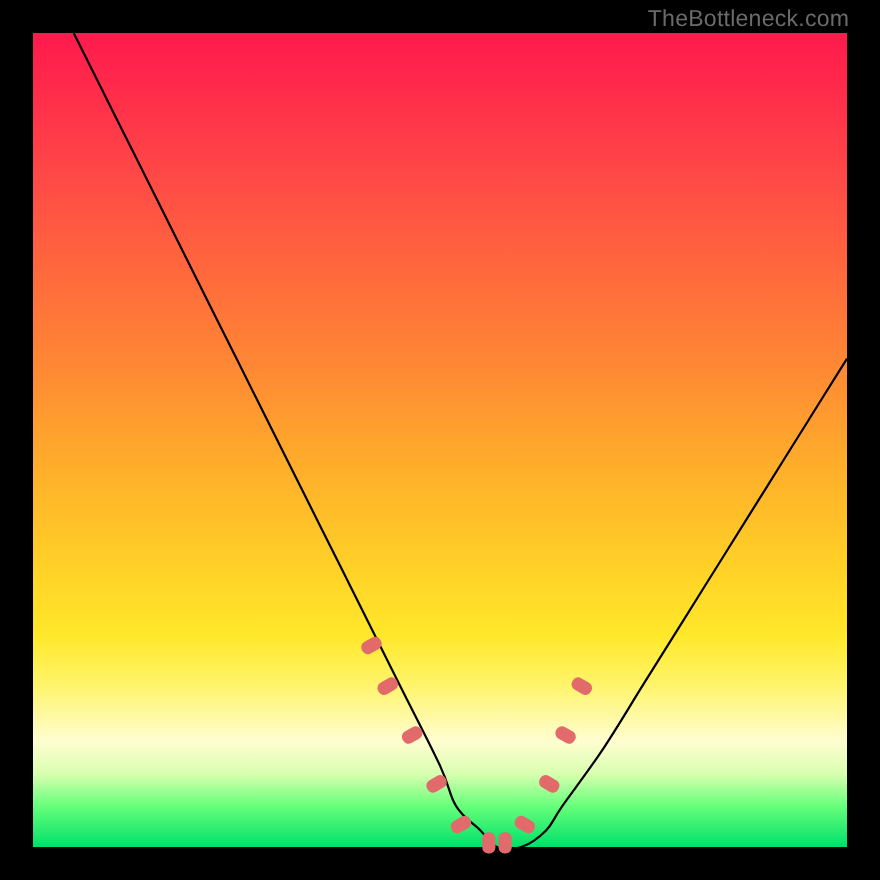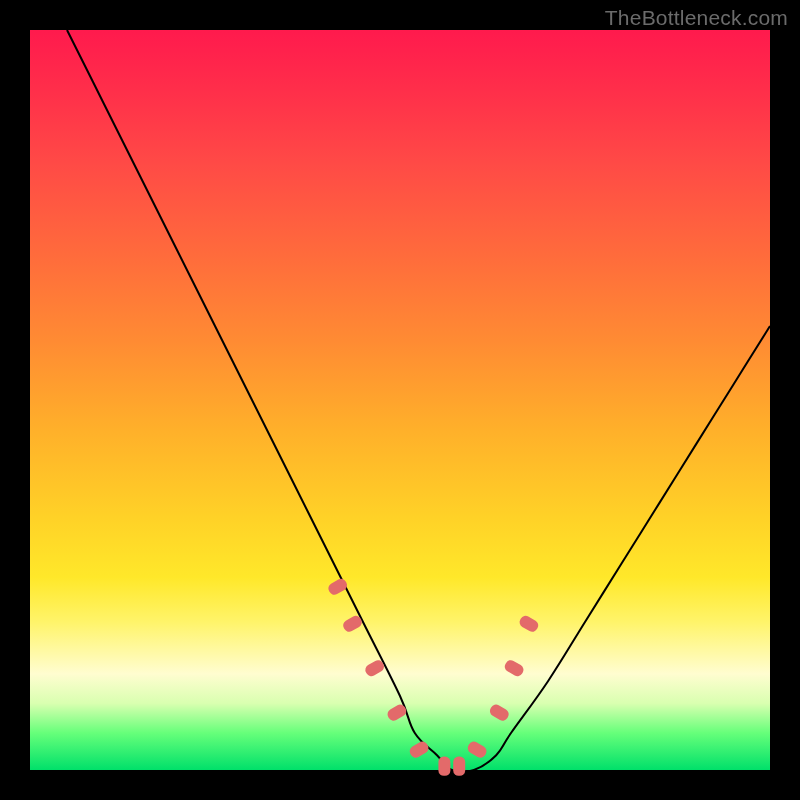--- a/index.html
+++ b/index.html
@@ -37,21 +37,21 @@
       #fff46a 80%,
       #fffdd0 87%,
       #d9ffb0 91%,
       #66ff7a 95%,
       #00e06a 100%
     );
   }
   .watermark {
     position: absolute;
     top: 6px;
-    right: 12px;
+    right: 28px;
     color: #6b6b6b;
     font-size: 21px;
     font-weight: 500;
     letter-spacing: 0.2px;
     user-select: none;
   }
   svg.curve {
     position: absolute;
     left: 0;
     top: 0;

